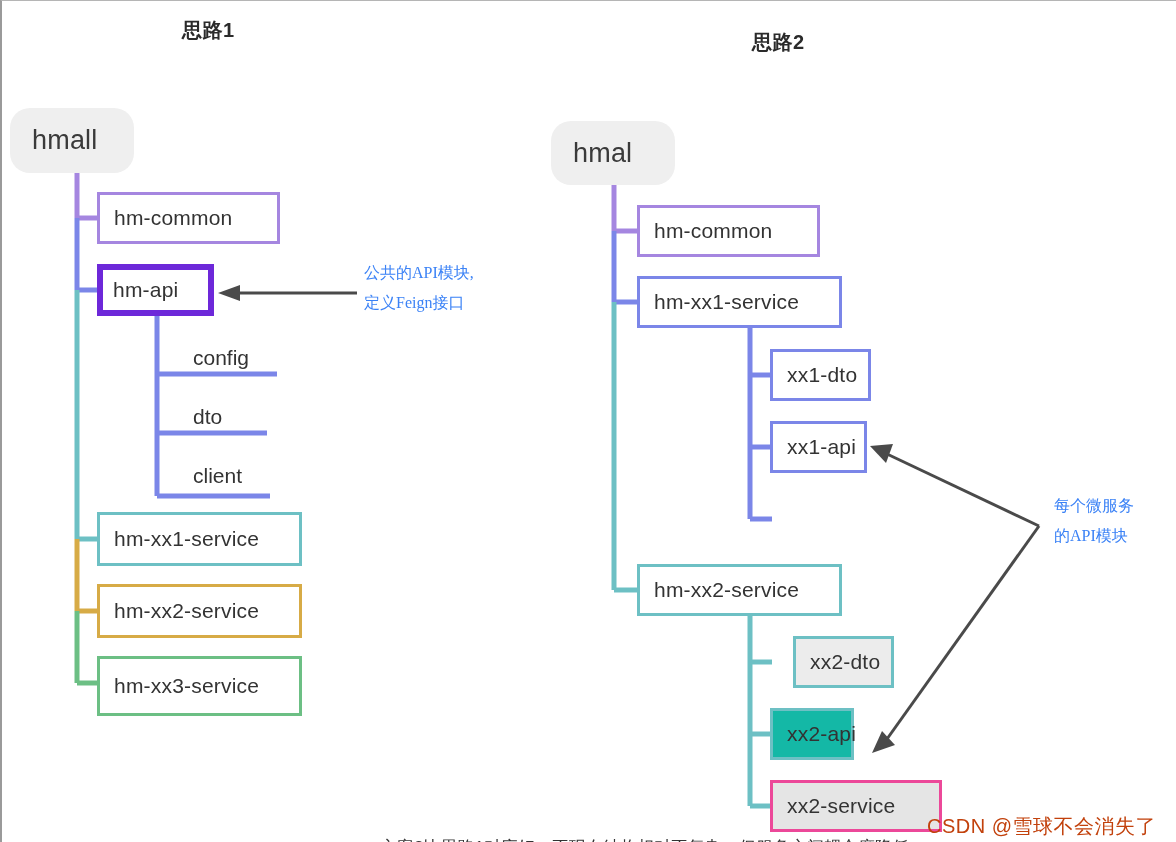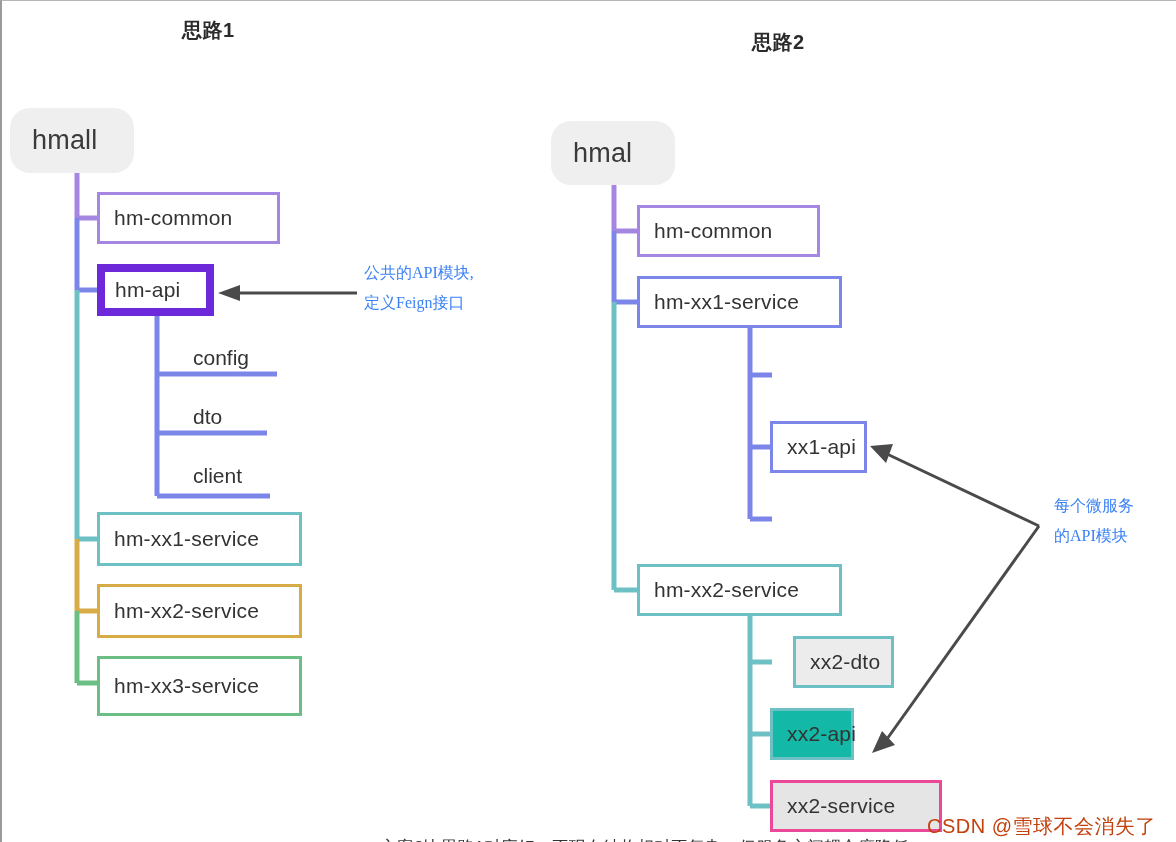--- a/index.html
+++ b/index.html
@@ -143,21 +143,21 @@
     <path d="M 1037,525 L 885,453" stroke="#4a4a4a" stroke-width="3" fill="none"></path>
     <path d="M 868,445 L 891,443 L 884,462 Z" fill="#4a4a4a"></path>
     <path d="M 1037,525 L 885,738" stroke="#4a4a4a" stroke-width="3" fill="none"></path>
     <path d="M 870,752 L 880,730 L 893,744 Z" fill="#4a4a4a"></path>
   </svg>
 
   <div class="node root-node" style="left:8px; top:107px; width:124px; height:65px;">hmall</div>
 
   <div class="node" style="left:95px; top:191px; width:183px; height:52px; border:3px solid #a586e0;">hm-common</div>
 
-  <div class="node" style="left:95px; top:263px; width:117px; height:52px; border:8px solid #6d28d9;padding-left:10px;">hm-api</div>
+  <div class="node" style="left:95px; top:263px; width:117px; height:52px; border:6px solid #6d28d9;padding-left:10px;">hm-api</div>
 
   <div class="leaf-node" style="left:155px; top:340px; width:125px; height:34px;">config</div>
   <div class="leaf-node" style="left:155px; top:399px; width:115px; height:34px;">dto</div>
   <div class="leaf-node" style="left:155px; top:458px; width:118px; height:34px;">client</div>
 
   <div class="node" style="left:95px; top:511px; width:205px; height:54px; border:3px solid #6dc0c4;">hm-xx1-service</div>
 
   <div class="node" style="left:95px; top:583px; width:205px; height:54px; border:3px solid #d7ab46;">hm-xx2-service</div>
 
   <div class="node" style="left:95px; top:655px; width:205px; height:60px; border:3px solid #6cbf84;">hm-xx3-service</div>
@@ -166,20 +166,21 @@
     <div>公共的API模块,</div>
     <div>定义Feign接口</div>
   </div>
 
   <div class="node root-node" style="left:549px; top:120px; width:124px; height:64px;">hmal</div>
 
   <div class="node" style="left:635px; top:204px; width:183px; height:52px; border:3px solid #a586e0;">hm-common</div>
 
   <div class="node" style="left:635px; top:275px; width:205px; height:52px; border:3px solid #7b86e8;">hm-xx1-service</div>
 
+  <div class="node" style="left:768px; top:348px; width:101px; height:52px; border:3px solid #7b86e8;">xx1-dto</div>
 
   <div class="node" style="left:768px; top:420px; width:97px; height:52px; border:3px solid #7b86e8;">xx1-api</div>
 
 
   <div class="node" style="left:635px; top:563px; width:205px; height:52px; border:3px solid #6dc0c4;">hm-xx2-service</div>
 
   <div class="node" style="left:768px; top:635px; width:101px; height:52px; border:3px solid #6dc0c4; background:#ececec;margin-left:23px;">xx2-dto</div>
 
   <div class="node" style="left:768px; top:707px; width:84px; height:52px; border:3px solid #6dc0c4; background:#14b8a6;">xx2-api</div>
 

